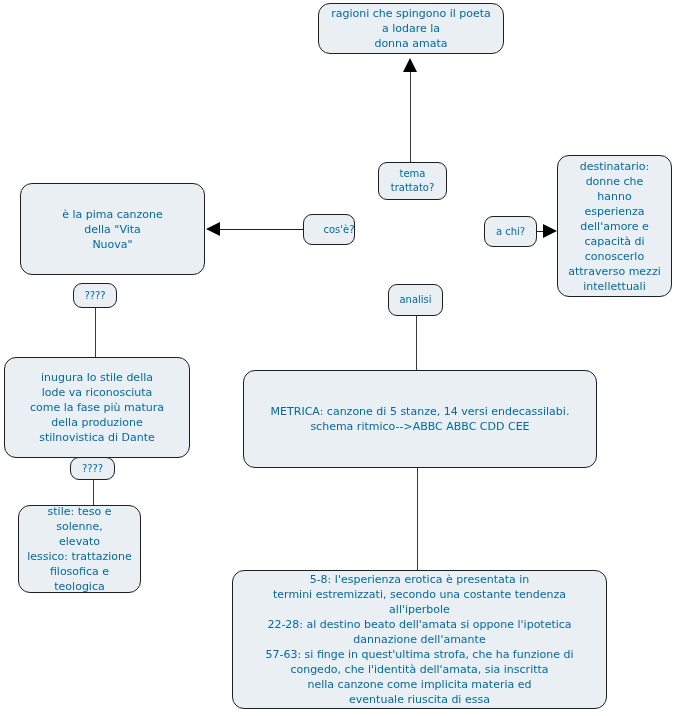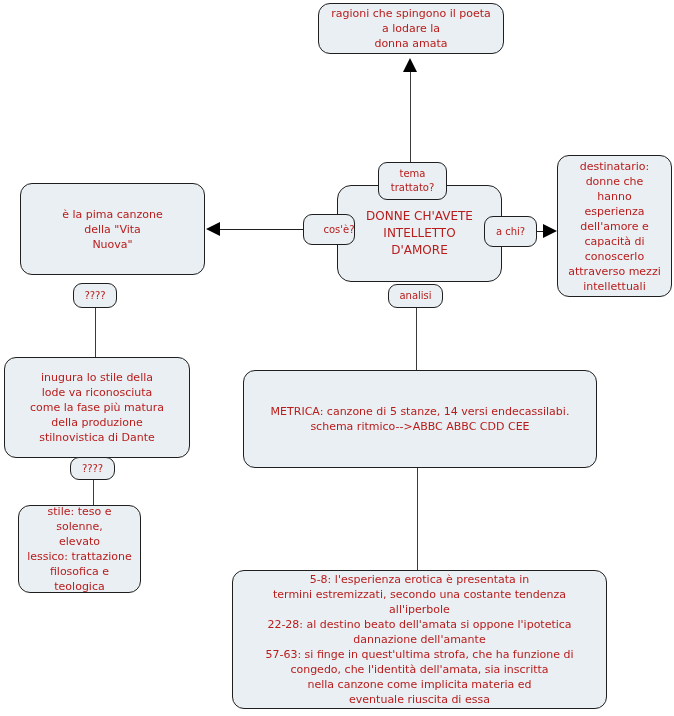--- a/index.html
+++ b/index.html
@@ -3,21 +3,21 @@
 <meta charset="utf-8">
 <style>
   * { margin: 0; padding: 0; box-sizing: border-box; }
   html, body { background: #ffffff; }
   #canvas {
     position: relative;
     width: 674px;
     height: 716px;
     background: #ffffff;
     font-family: "DejaVu Sans", "Liberation Sans", sans-serif;
-    color: #b91c1c;
+    color: #0369a1;
     overflow: hidden;
   }
   .node {
     position: absolute;
     background: #e9eff2;
     border: 1px solid #1f1f1f;
     border-radius: 12px;
     display: flex;
     align-items: center;
     justify-content: center;
@@ -72,23 +72,20 @@
 
   <div class="vline" style="left:416px; top:308px; height:62px;"></div>
   <div class="vline" style="left:417px; top:468px; height:102px;"></div>
   <div class="vline" style="left:95px; top:308px; height:49px;"></div>
   <div class="vline" style="left:93px; top:480px; height:25px;"></div>
 
   <div class="node" style="left:318px; top:3px; width:186px; height:51px;">ragioni che spingono il poeta
 a lodare la
 donna amata</div>
 
-  <div class="node main-node" style="left:337px; top:185px; width:165px; height:97px;">DONNE CH'AVETE
-INTELLETTO
-D'AMORE</div>
 
   <div class="node" style="left:20px; top:183px; width:185px; height:92px;">è la pima canzone
 della "Vita
 Nuova"</div>
 
   <div class="node" style="left:4px; top:357px; width:186px; height:101px;">inugura lo stile della
 lode va riconosciuta
 come la fase più matura
 della produzione
 stilnovistica di Dante</div>
@@ -122,19 +119,19 @@
 nella canzone come implicita materia ed
 eventuale riuscita di essa</div>
 
   <div class="tag" style="left:378px; top:162px; width:69px; height:38px;">tema
 trattato?</div>
 
   <div class="tag" style="left:303px; top:214px; width:52px; height:31px;padding-left:20px;">cos'è?</div>
 
   <div class="tag" style="left:484px; top:216px; width:53px; height:31px;">a chi?</div>
 
-  <div class="tag" style="left:388px; top:284px; width:55px; height:24px;">analisi</div>
+  <div class="tag" style="left:388px; top:284px; width:55px; height:32px;">analisi</div>
 
   <div class="tag" style="left:73px; top:283px; width:44px; height:25px;">????</div>
 
   <div class="tag" style="left:70px; top:457px; width:45px; height:23px;">????</div>
 
 </div>
 
 </body></html>

